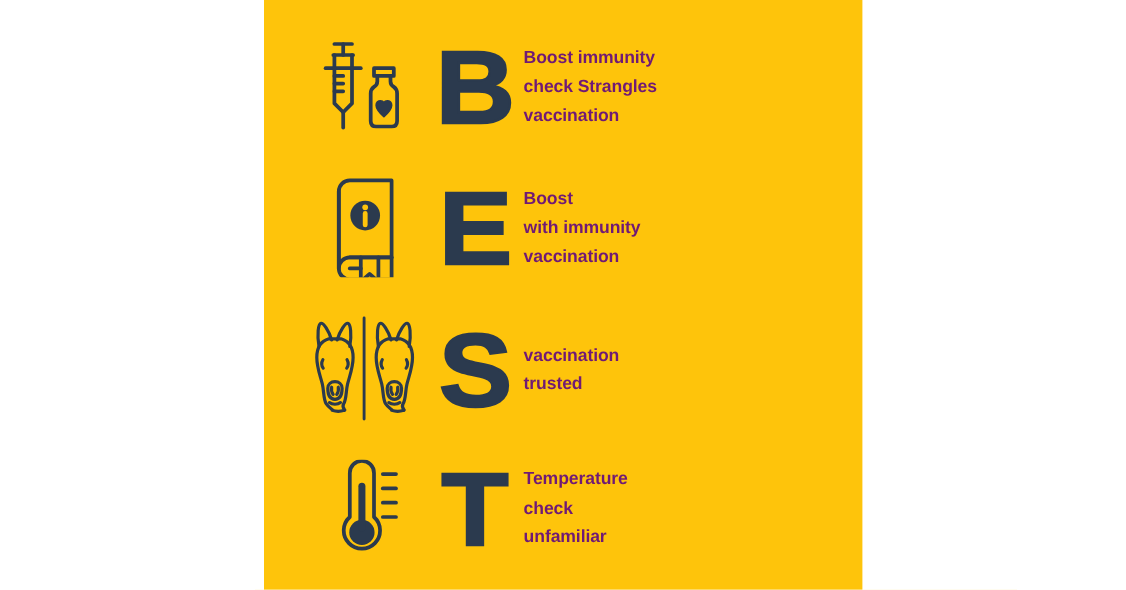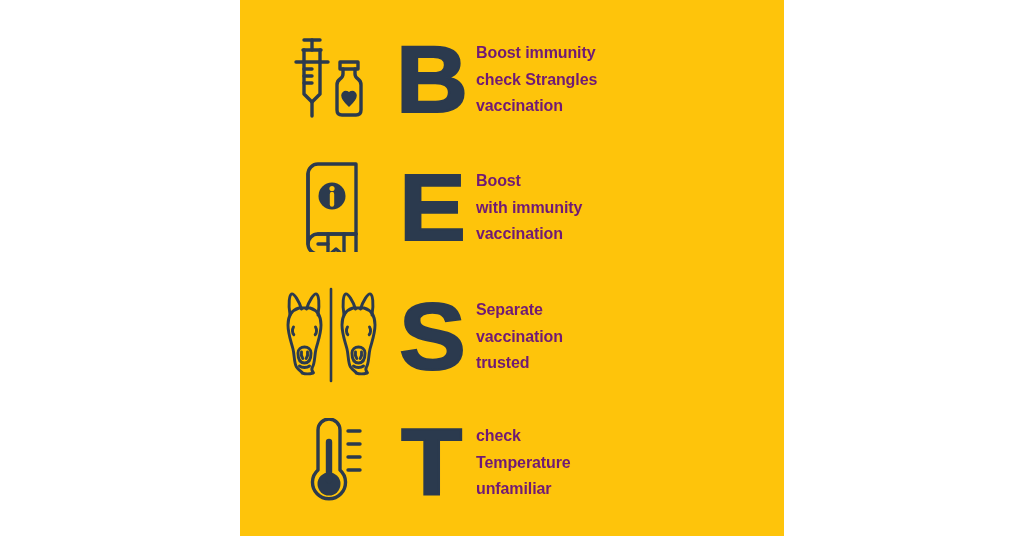--- a/index.html
+++ b/index.html
@@ -192,21 +192,20 @@
               <path d="M31.5 65 C32 67.5 31.2 70 30.2 71.5"></path>
               <path d="M23.5 79 C26 81 31 81 33.5 79"></path>
             </g>
           </svg>
         </span>
       </div>
       <div class="letter-cell">
         <span class="letter">S</span>
       </div>
       <div class="text-cell">
-        <div class="text-line">Separate</div>
         <div class="text-line">vaccination</div>
         <div class="text-line">trusted</div>
       </div>
     </div>
 
     <div class="row row-3">
       <div class="icon-cell">
         <span>
           <svg width="70" height="86" viewBox="0 0 70 86" fill="none" stroke="#2B3A4E" stroke-width="3.4" stroke-linecap="round" stroke-linejoin="round">
 
@@ -220,20 +219,20 @@
             <path d="M52 26 H64"></path>
             <path d="M52 39 H64"></path>
             <path d="M52 52 H64"></path>
           </svg>
         </span>
       </div>
       <div class="letter-cell">
         <span class="letter">T</span>
       </div>
       <div class="text-cell">
+        <div class="text-line">Temperature</div>
         <div class="text-line">check</div>
-        <div class="text-line">Temperature</div>
         <div class="text-line">unfamiliar</div>
       </div>
     </div>
 
   </div>
 </div>
 
 </body></html>

